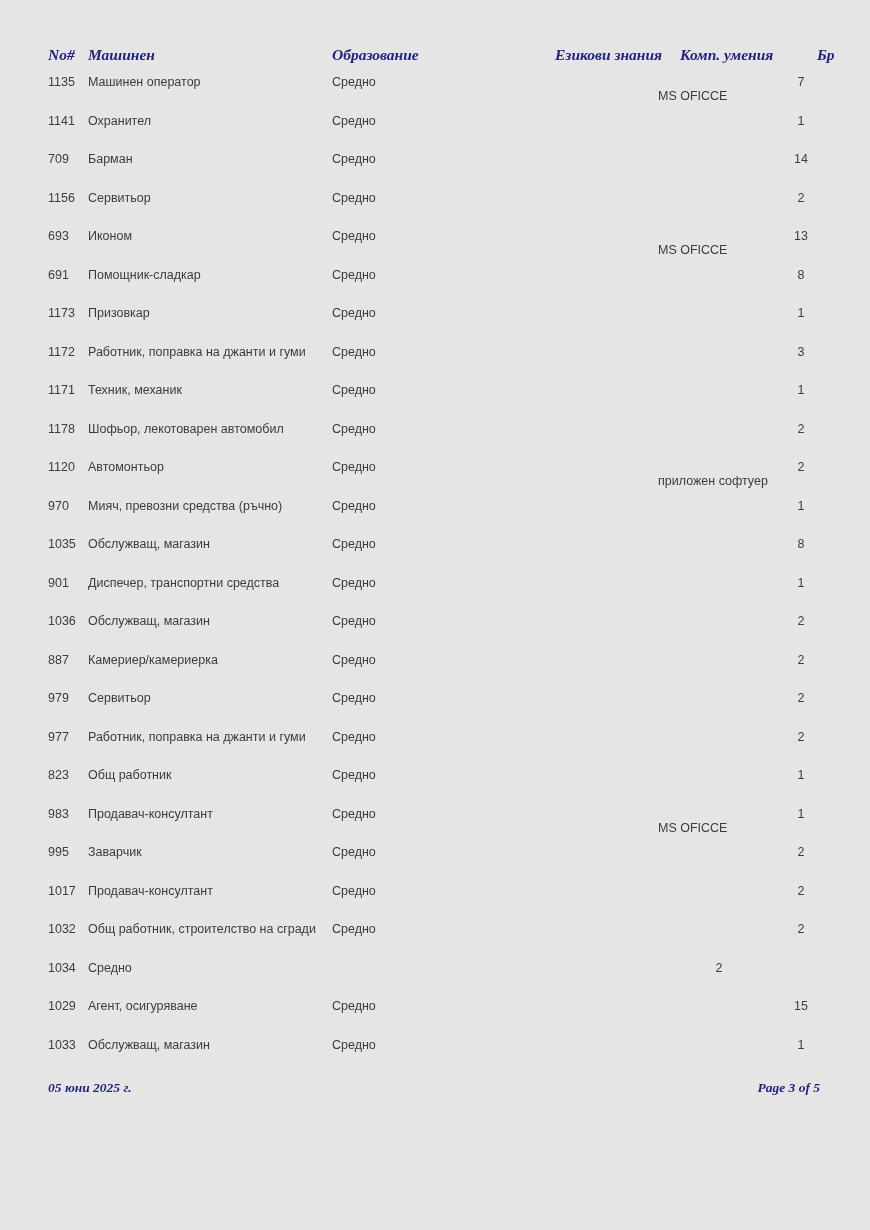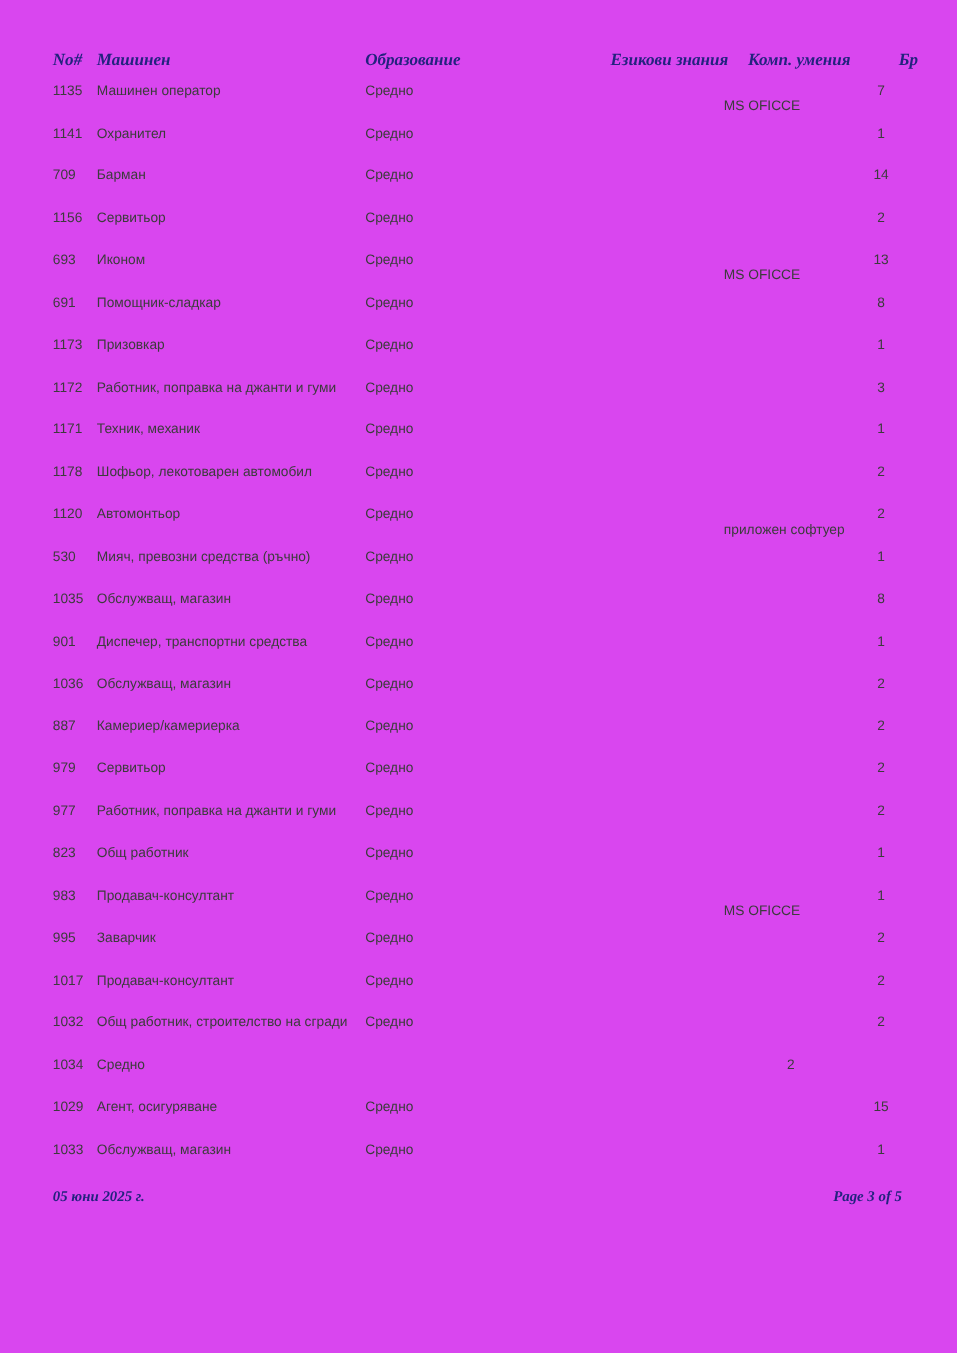--- a/index.html
+++ b/index.html
@@ -4,21 +4,21 @@
 <style>
   html, body {
     margin: 0;
     padding: 0;
     background: #ffffff;
   }
   .page {
     position: relative;
     width: 870px;
     height: 1230px;
-    background: #d946ef;
+    background: #e5e5e5;
     font-family: "Liberation Sans", sans-serif;
     overflow: hidden;
   }
   
   .thead {
     position: absolute;
     top: 46px;
     left: 0;
     right: 0;
     height: 28px;
@@ -171,21 +171,21 @@
       </div>
       <div class="row">
         <div class="cell c-no">1120</div>
         <div class="cell c-position">Автомонтьор</div>
         <div class="cell c-education">Средно</div>
         <div class="cell c-languages"></div>
         <div class="cell c-computer">приложен софтуер</div>
         <div class="cell c-count">2</div>
       </div>
       <div class="row">
-        <div class="cell c-no">530</div>
+        <div class="cell c-no">970</div>
         <div class="cell c-position">Мияч, превозни средства (ръчно)</div>
         <div class="cell c-education">Средно</div>
         <div class="cell c-languages"></div>
         <div class="cell c-computer"></div>
         <div class="cell c-count">1</div>
       </div>
       <div class="row">
         <div class="cell c-no">1035</div>
         <div class="cell c-position">Обслужващ, магазин</div>
         <div class="cell c-education">Средно</div>

